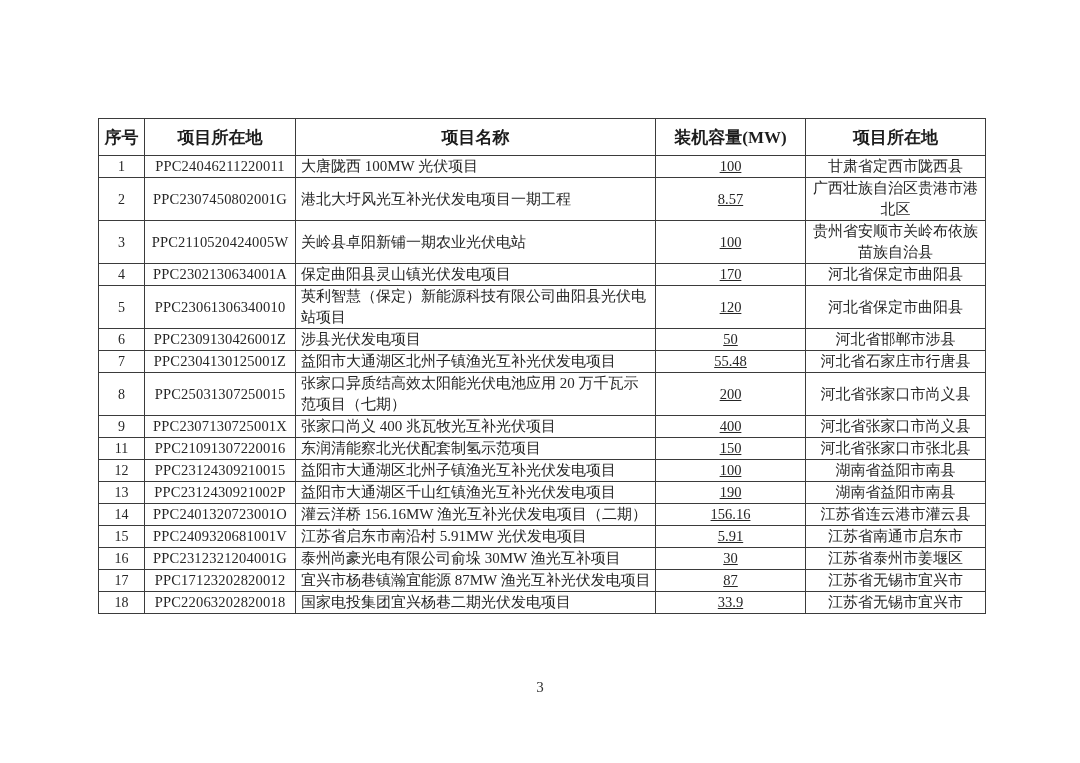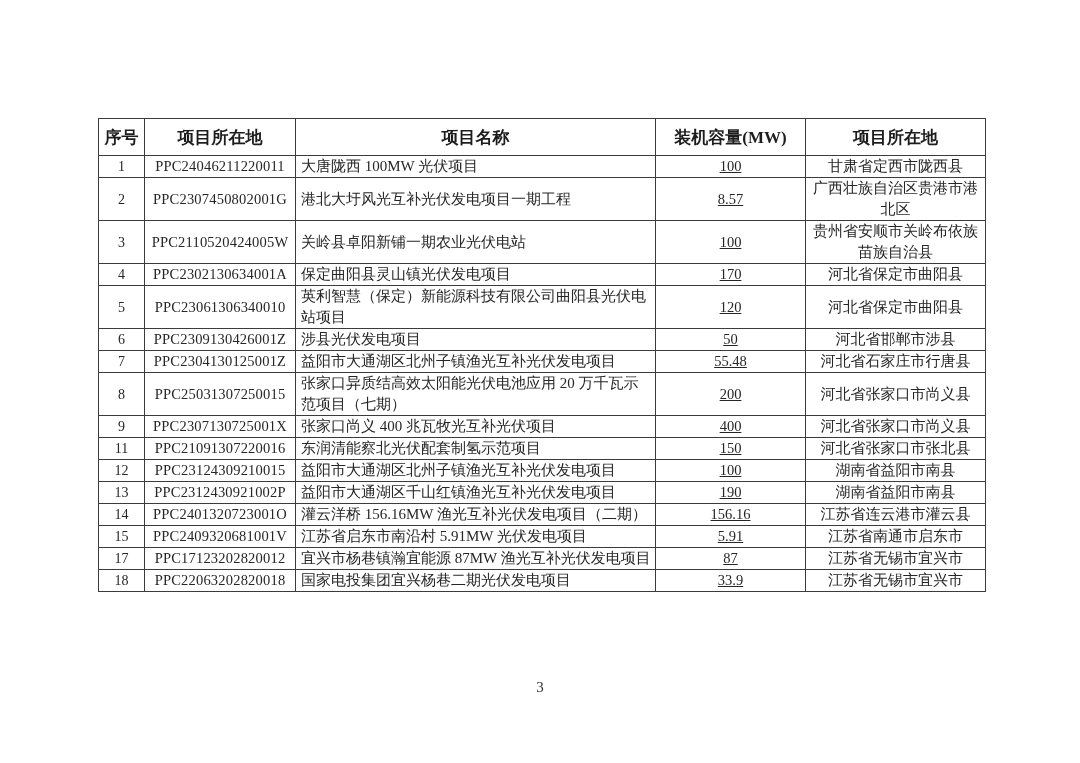--- a/index.html
+++ b/index.html
@@ -177,20 +177,27 @@
           <td class="col4">江苏省连云港市灌云县</td>
         </tr>
         <tr>
           <td class="col0">15</td>
           <td class="col1">PPC2409320681001V</td>
           <td class="col2">江苏省启东市南沿村 5.91MW 光伏发电项目</td>
           <td class="col3">5.91</td>
           <td class="col4">江苏省南通市启东市</td>
         </tr>
         <tr>
+          <td class="col0">16</td>
+          <td class="col1">PPC2312321204001G</td>
+          <td class="col2">泰州尚豪光电有限公司俞垛 30MW 渔光互补项目</td>
+          <td class="col3">30</td>
+          <td class="col4">江苏省泰州市姜堰区</td>
+        </tr>
+        <tr>
           <td class="col0">17</td>
           <td class="col1">PPC17123202820012</td>
           <td class="col2">宜兴市杨巷镇瀚宜能源 87MW 渔光互补光伏发电项目</td>
           <td class="col3">87</td>
           <td class="col4">江苏省无锡市宜兴市</td>
         </tr>
         <tr>
           <td class="col0">18</td>
           <td class="col1">PPC22063202820018</td>
           <td class="col2">国家电投集团宜兴杨巷二期光伏发电项目</td>

